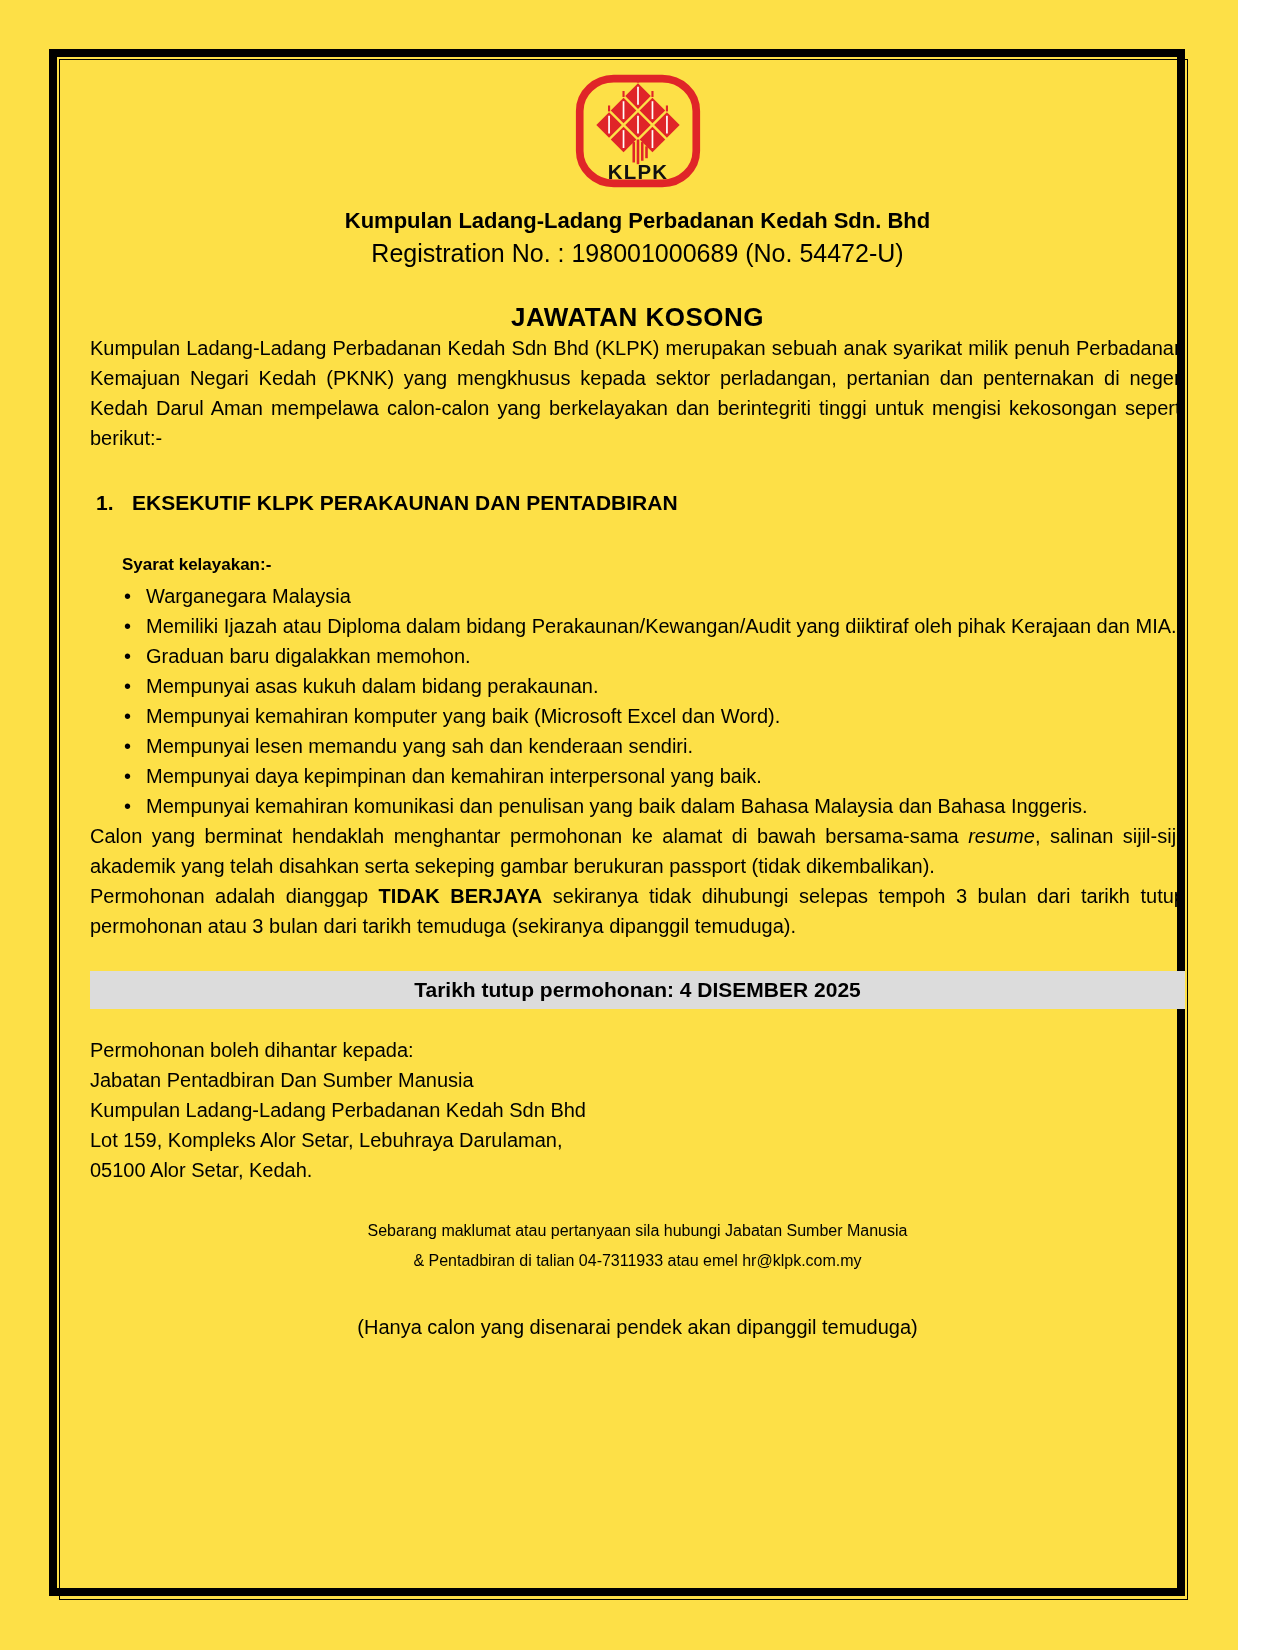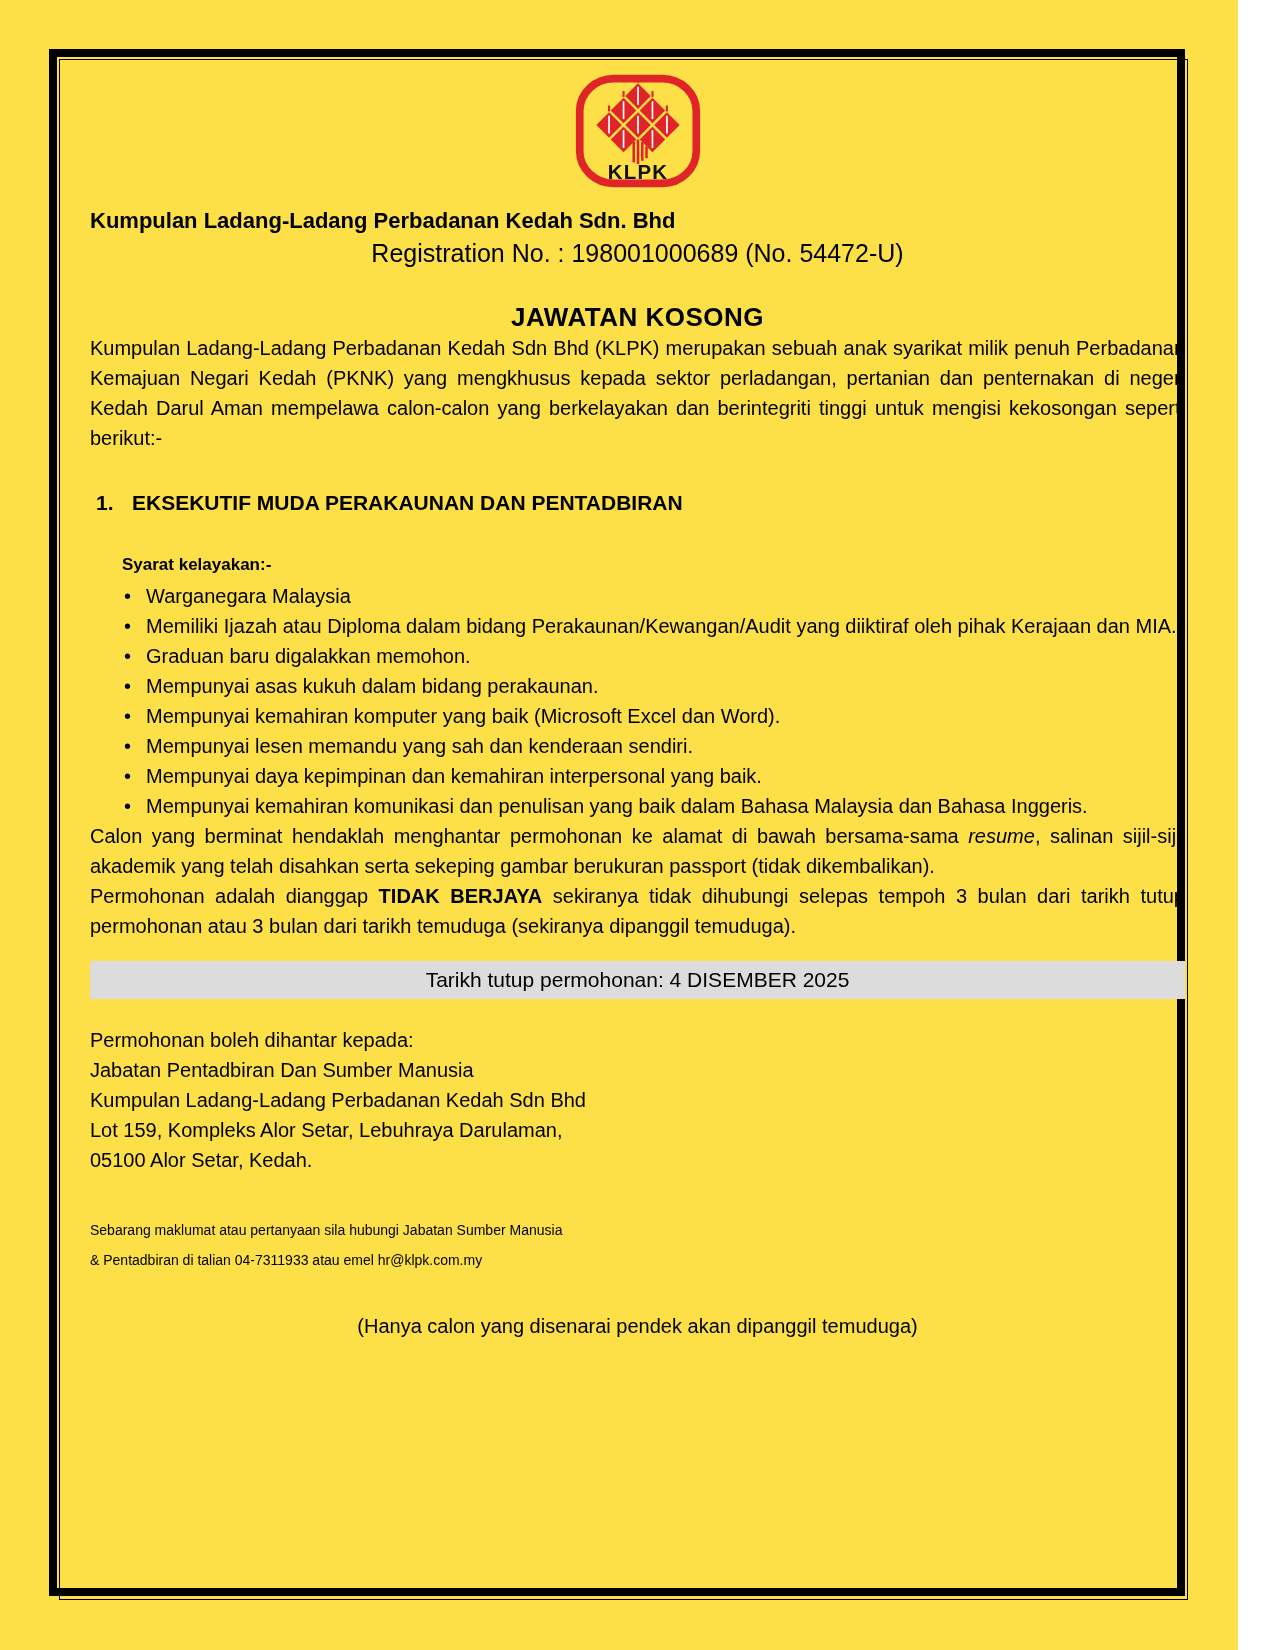--- a/index.html
+++ b/index.html
@@ -32,21 +32,21 @@
   .content {
     position: absolute;
     left: 90px; top: 68px;
     width: 1095px;
   }
   .logo-wrap { text-align: center; margin-top: 6px; }
   .logo-wrap svg { color: var(--logo-red, #e02528); }
 
   .company-name {
     margin-top: 16px;
-    text-align: left;
+    text-align: center;
     font-size: 22px;
     font-weight: bold;
   }
   .registration {
     margin-top: 5px;
     text-align: center;
     font-size: 25px;
   }
   .doc-title {
     margin-top: 34px;
@@ -91,35 +91,36 @@
     content: "\2022";
     position: absolute;
     left: -22px;
     font-size: 20px;
   }
   .apply-para { margin-top: 42px; }
   .apply-para .resume-italic { font-style: italic; }
   .notice-para { margin-top: 30px; }
   .notice-para .bold-seg { font-weight: bold; }
   .deadline-banner {
-    margin-top: 20px;
+    margin-top: 30px;
     background: var(--highlight-gray, #dcdcdc);
     text-align: center;
     font-size: 21px;
-    font-weight: normal;
+    font-weight: bold;
     padding: 7px 4px;
   }
   .address-block {
     margin-top: 26px;
     font-size: 20px;
     line-height: 30px;
   }
   .contact-block {
-    margin-top: 40px;
-    font-size: 14px;
+    margin-top: 31px;
+    text-align: center;
+    font-size: 16px;
     line-height: 30px;
   }
   .footnote {
     margin-top: 40px;
     text-align: center;
     font-size: 20px;
   }
 </style>
 </head>
 <body>
@@ -172,21 +173,21 @@
 
     <div class="company-name">Kumpulan Ladang-Ladang Perbadanan Kedah Sdn. Bhd</div>
     <div class="registration">Registration No. : 198001000689 (No. 54472-U)</div>
 
     <div class="doc-title">JAWATAN KOSONG</div>
 
     <p class="body-text intro">Kumpulan Ladang-Ladang Perbadanan Kedah Sdn Bhd (KLPK) merupakan sebuah anak syarikat milik penuh Perbadanan Kemajuan Negari Kedah (PKNK) yang mengkhusus kepada sektor perladangan, pertanian dan penternakan di negeri Kedah Darul Aman mempelawa calon-calon yang berkelayakan dan berintegriti tinggi untuk mengisi kekosongan seperti berikut:-</p>
 
     <div class="position-heading">
       <span class="position-number">1.</span>
-      <span>EKSEKUTIF MUDA PERAKAUNAN DAN PENTADBIRAN</span>
+      <span>EKSEKUTIF KLPK PERAKAUNAN DAN PENTADBIRAN</span>
     </div>
 
     <div class="syarat-heading">Syarat kelayakan:-</div>
 
     <ul class="req-list">
       <li>Warganegara Malaysia</li>
       <li>Memiliki Ijazah atau Diploma dalam bidang Perakaunan/Kewangan/Audit yang diiktiraf oleh pihak Kerajaan dan MIA.</li>
       <li>Graduan baru digalakkan memohon.</li>
       <li>Mempunyai asas kukuh dalam bidang perakaunan.</li>
       <li>Mempunyai kemahiran komputer yang baik (Microsoft Excel dan Word).</li>

